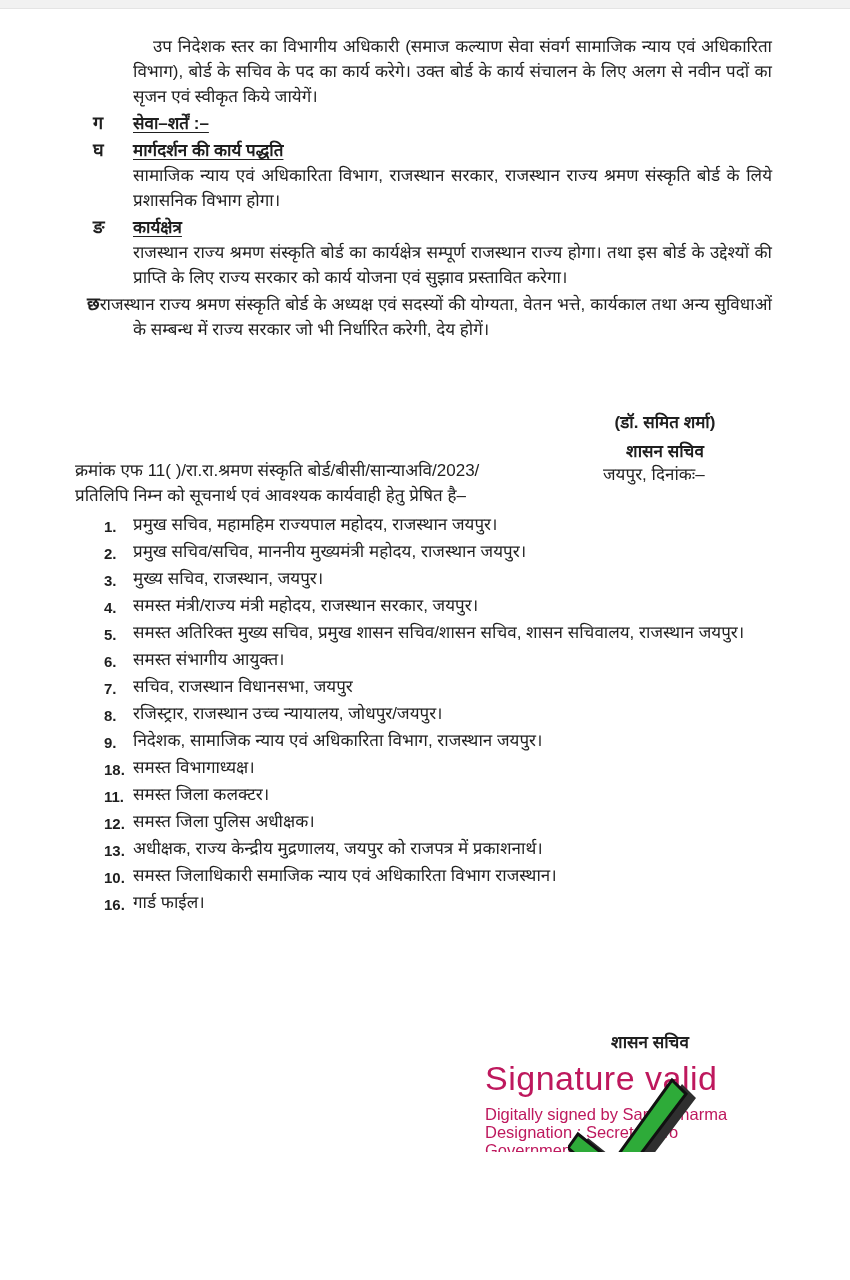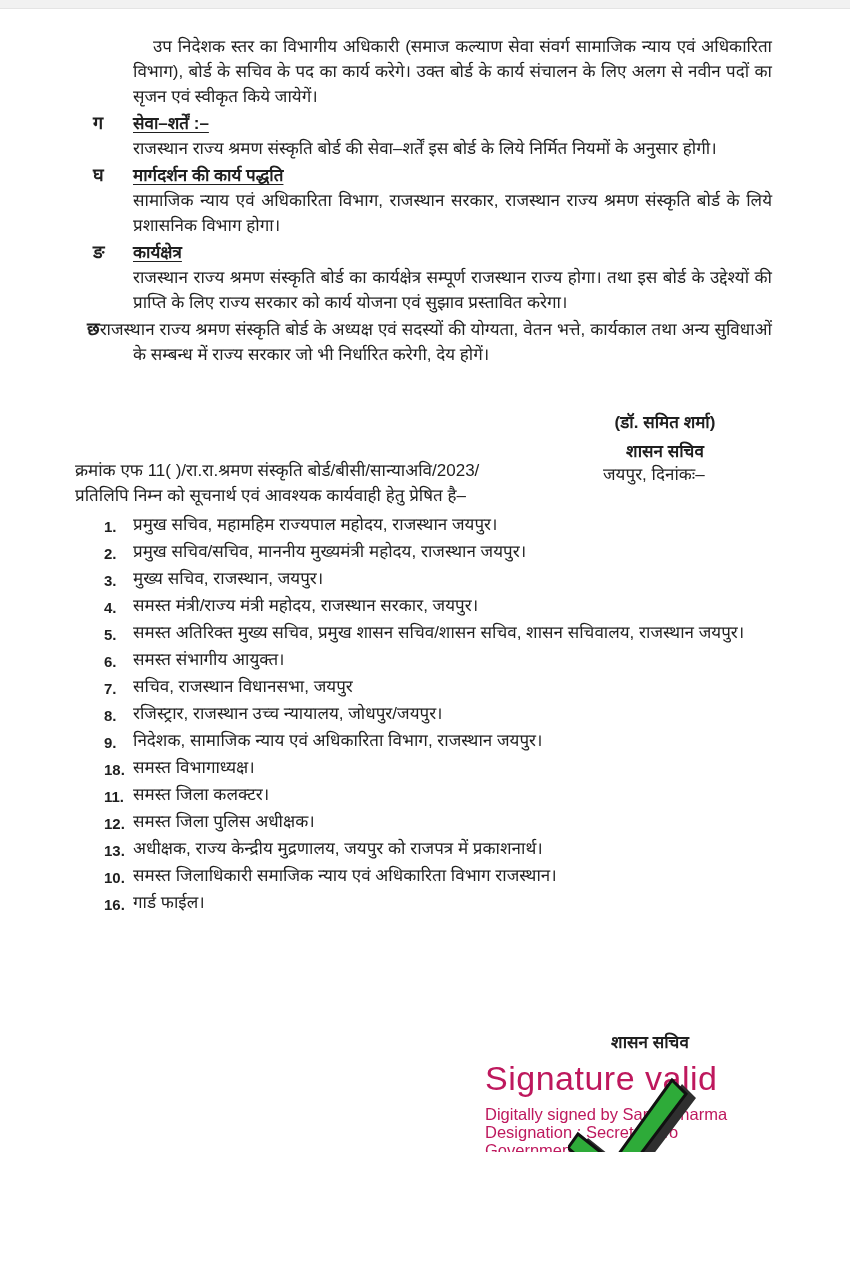--- a/index.html
+++ b/index.html
@@ -94,21 +94,20 @@
   <div class="topbar"></div>
 
   <div class="doc-body">
 
     <p class="para-first">उप निदेशक स्तर का विभागीय अधिकारी (समाज कल्याण सेवा संवर्ग सामाजिक न्याय एवं अधिकारिता विभाग), बोर्ड के सचिव के पद का कार्य करेगे। उक्त बोर्ड के कार्य संचालन के लिए अलग से नवीन पदों का सृजन एवं स्वीकृत किये जायेगें।</p>
 
     <div class="sec-head-row">
       <span class="sec-marker">ग</span>
       <span class="sec-heading">सेवा–शर्तें :–</span>
     </div>
-    <p class="sec-body">राजस्थान राज्य श्रमण संस्कृति बोर्ड की सेवा–शर्तें इस बोर्ड के लिये निर्मित नियमों के अनुसार होगी।</p>
 
     <div class="sec-head-row">
       <span class="sec-marker">घ</span>
       <span class="sec-heading">मार्गदर्शन की कार्य पद्धति</span>
     </div>
     <p class="sec-body">सामाजिक न्याय एवं अधिकारिता विभाग, राजस्थान सरकार, राजस्थान राज्य श्रमण संस्कृति बोर्ड के लिये प्रशासनिक विभाग होगा।</p>
 
     <div class="sec-head-row">
       <span class="sec-marker">ङ</span>
       <span class="sec-heading">कार्यक्षेत्र</span>

